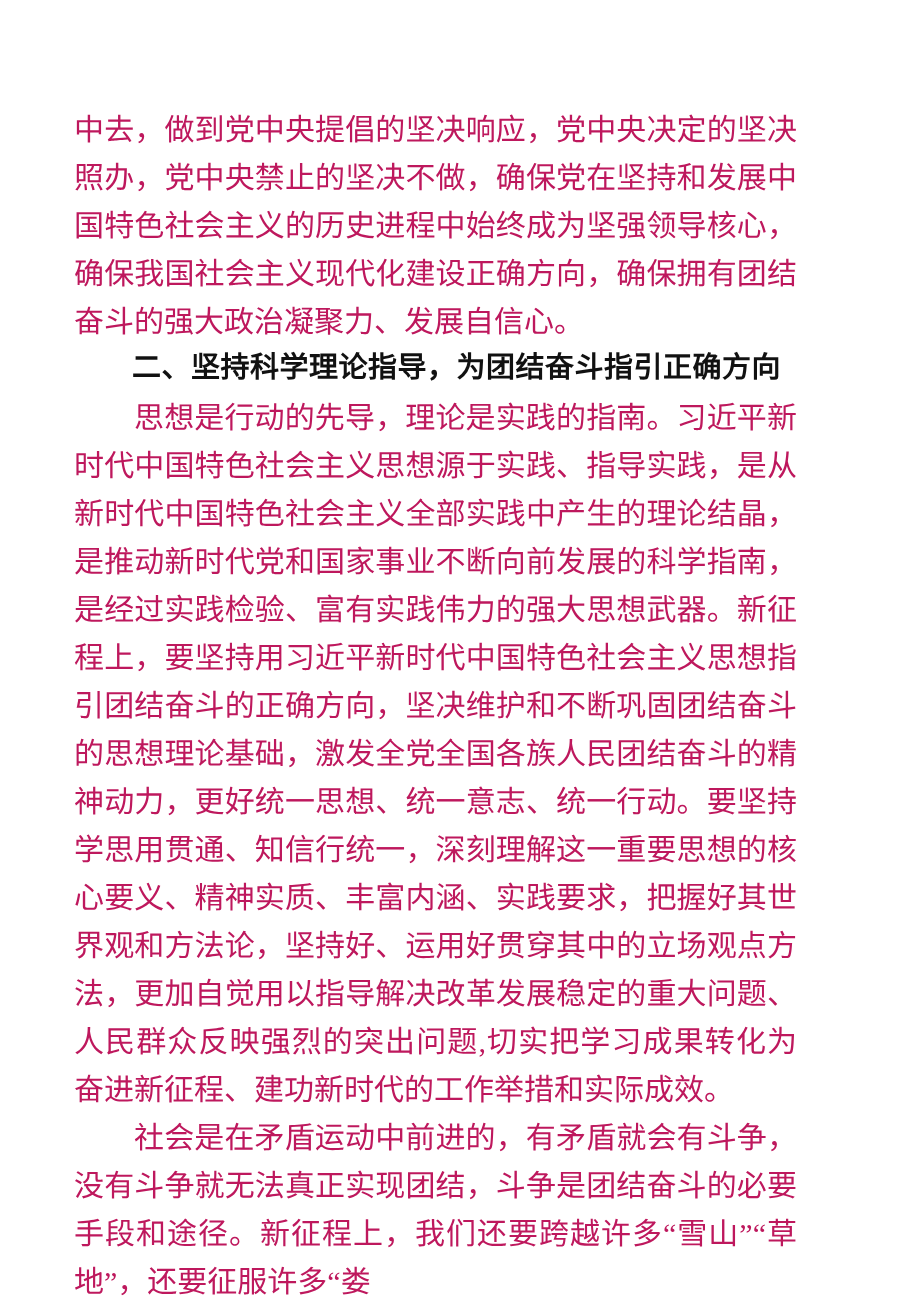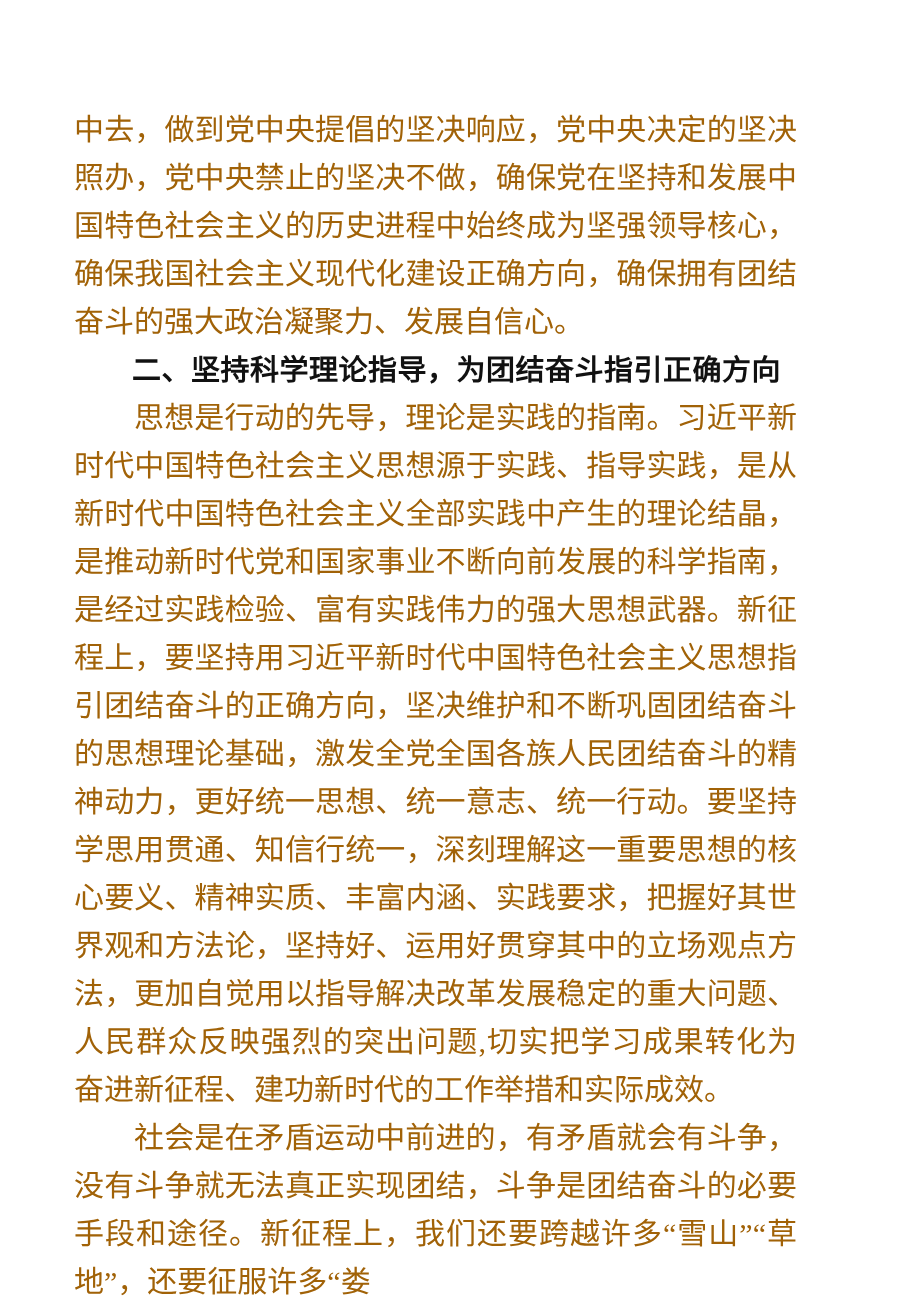--- a/index.html
+++ b/index.html
@@ -29,38 +29,38 @@
     left: 74px;
     top: 106px;
     width: 723px;
   }
 
   
   .para {
     font-family: "Liberation Serif", "DejaVu Serif", serif;
     font-size: 30px;
     line-height: 48px;
-    color: #a16207;
+    color: #be185d;
     text-align: justify;
     text-justify: inter-character;
     text-indent: 2em;
     margin: 0;
     letter-spacing: 0;
     font-weight: 400;
     word-break: break-all;
     hanging-punctuation: none;
   }
 
   .para.cont {
     text-indent: 0;
   }
 
   
   .heading {
-    font-family: Liberation Sans, sans-serif;
+    font-family: Liberation Mono, monospace;
     font-size: 29px;
     line-height: 48px;
     font-weight: 700;
     color: #111111;
     text-indent: 2em;
     text-align: left;
     margin: 0;
     letter-spacing: 0.5px;
   }
 </style>

